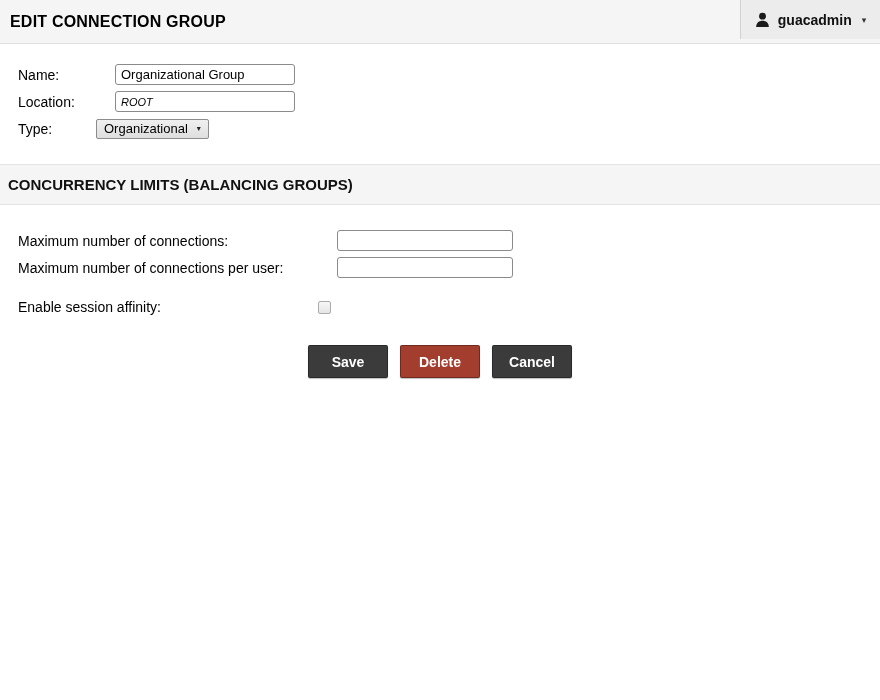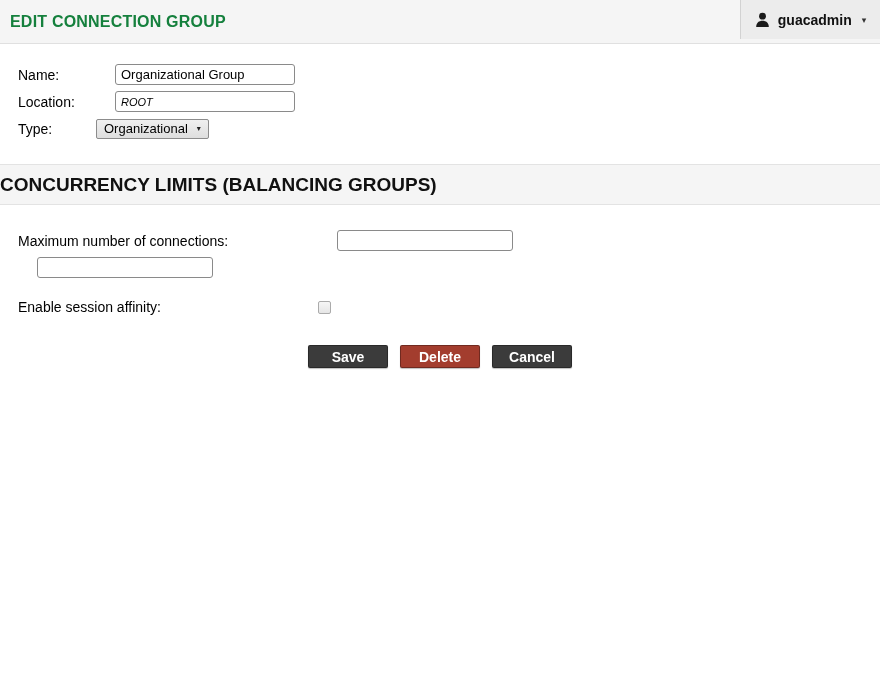--- a/index.html
+++ b/index.html
@@ -18,21 +18,21 @@
     background: #f5f5f5;
     border-bottom: 1px solid #e0e0e0;
     display: flex;
     align-items: center;
   }
   .page-title {
     font-size: 16px;
     font-weight: bold;
     letter-spacing: 0.2px;
     padding-left: 10px;
-    color: #15803d;
+    color: #000000;
   }
   .user-menu {
     position: absolute;
     right: 0; top: 0;
     height: 39px;
     width: 140px;
     background: #ececec;
     border-left: 1px solid #d2d2d2;
     display: flex;
     align-items: center;
@@ -94,23 +94,23 @@
   .section-band {
     margin-top: 25px;
     height: 41px;
     background: #f5f5f5;
     border-top: 1px solid #e3e3e3;
     border-bottom: 1px solid #e3e3e3;
     display: flex;
     align-items: center;
   }
   .section-title {
-    font-size: 19px;
+    font-size: 15px;
     font-weight: bold;
-    padding-left: 0;
+    padding-left: 8px;
     color: #111;
   }
 
   
   .fields-limits {
     padding: 25px 0 0 18px;
   }
   .fields-limits .field-label {
     width: 300px;
     font-size: 14px;
@@ -134,21 +134,21 @@
 
   
   .button-row {
     margin-top: 30px;
     display: flex;
     justify-content: center;
     gap: 12px;
   }
   .btn {
     min-width: 80px;
-    height: 23px;
+    height: 33px;
     border: 1px solid rgba(0,0,0,0.3);
     border-radius: 2px;
     font-family: "Liberation Sans", sans-serif;
     font-size: 14px;
     font-weight: bold;
     color: #ffffff;
     background: #3b3b3b;
     padding: 0 8px;
     cursor: pointer;
     box-shadow: 0 1px 1px rgba(0,0,0,0.25);
@@ -193,20 +193,21 @@
 <div class="section-band">
   <div class="section-title">CONCURRENCY LIMITS (BALANCING GROUPS)</div>
 </div>
 
 <div class="fields-limits">
   <div class="field-row">
     <span class="field-label">Maximum number of connections:</span>
     <input class="text-field" type="text" value="" style="">
   </div>
   <div class="field-row">
+    <span class="field-label">Maximum number of connections per user:</span>
     <input class="text-field" type="text" value="" style="">
   </div>
   <div class="field-row checkbox-row">
     <span class="field-label">Enable session affinity:</span>
     <input class="checkbox" type="checkbox" style="">
   </div>
 </div>
 
 <div class="button-row">
   <button class="btn">Save</button>

